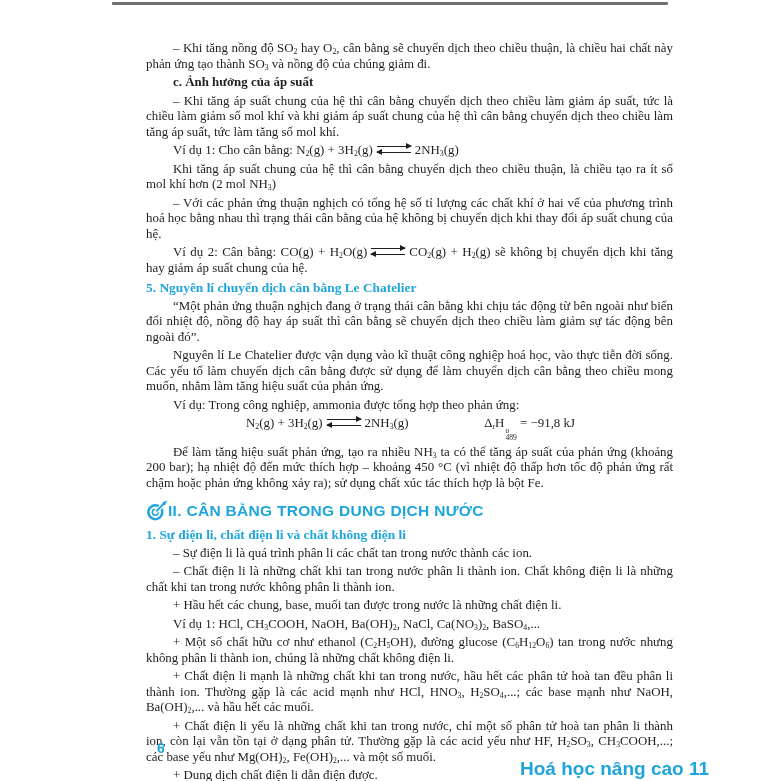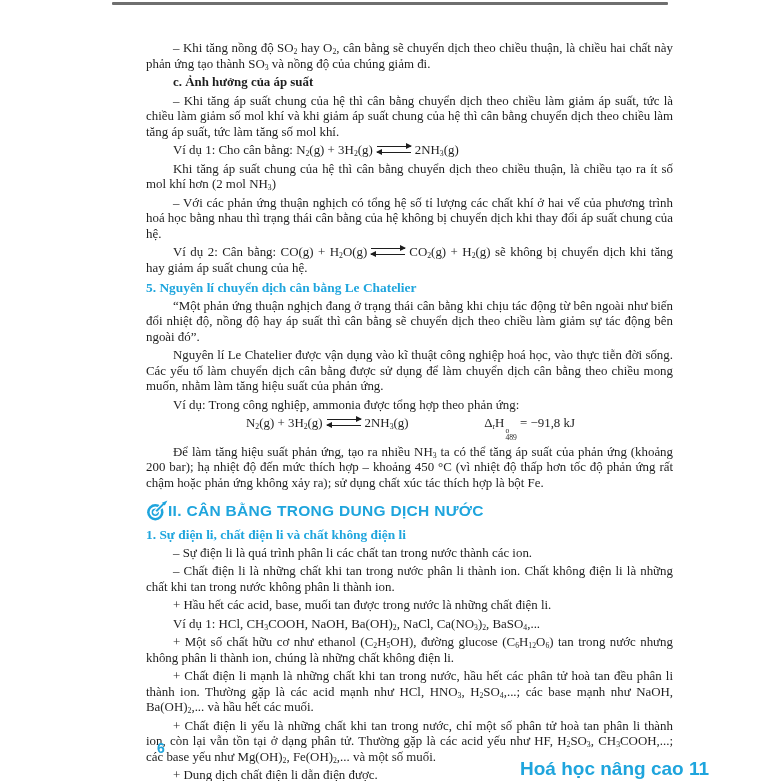--- a/index.html
+++ b/index.html
@@ -81,21 +81,21 @@
     <line x1="9.3" y1="12.2" x2="18.6" y2="2.9" stroke="#ffffff" stroke-width="4.2" stroke-linecap="round"></line>
     <line x1="9.3" y1="12.2" x2="17.6" y2="3.9" stroke="#1fa5dd" stroke-width="2" stroke-linecap="round"></line>
     <path d="M21.4 0.6 L15.9 2.7 L18.8 5.6 Z" fill="#1fa5dd"></path>
     <circle cx="9.3" cy="12.2" r="1.4" fill="#ffffff"></circle>
   </svg>
 <span class="h-section-text">II. CÂN BẰNG TRONG DUNG DỊCH NƯỚC</span>
       </div>
       <h3 class="h-blue">1. Sự điện li, chất điện li và chất không điện li</h3>
       <p class="para">– Sự điện li là quá trình phân li các chất tan trong nước thành các ion.</p>
       <p class="para">– Chất điện li là những chất khi tan trong nước phân li thành ion. Chất không điện li là những chất khi tan trong nước không phân li thành ion.</p>
-      <p class="para">+ Hầu hết các acid, base, muối tan được trong nước là những chất điện li.</p>
+      <p class="para">+ Hầu hết các chung, base, muối tan được trong nước là những chất điện li.</p>
       <p class="para">Ví dụ 1: HCl, CH<sub>3</sub>COOH, NaOH, Ba(OH)<sub>2</sub>, NaCl, Ca(NO<sub>3</sub>)<sub>2</sub>, BaSO<sub>4</sub>,...</p>
       <p class="para">+ Một số chất hữu cơ như ethanol (C<sub>2</sub>H<sub>5</sub>OH), đường glucose (C<sub>6</sub>H<sub>12</sub>O<sub>6</sub>) tan trong nước nhưng không phân li thành ion, chúng là những chất không điện li.</p>
       <p class="para">+ Chất điện li mạnh là những chất khi tan trong nước, hầu hết các phân tử hoà tan đều phân li thành ion. Thường gặp là các acid mạnh như HCl, HNO<sub>3</sub>, H<sub>2</sub>SO<sub>4</sub>,...; các base mạnh như NaOH, Ba(OH)<sub>2</sub>,... và hầu hết các muối.</p>
       <p class="para">+ Chất điện li yếu là những chất khi tan trong nước, chỉ một số phân tử hoà tan phân li thành ion, còn lại vẫn tồn tại ở dạng phân tử. Thường gặp là các acid yếu như HF, H<sub>2</sub>SO<sub>3</sub>, CH<sub>3</sub>COOH,...; các base yếu như Mg(OH)<sub>2</sub>, Fe(OH)<sub>2</sub>,... và một số muối.</p>
       <p class="para">+ Dung dịch chất điện li dẫn điện được.</p>
     </main>
   <footer>
     <span class="page-number">6</span>
     <span class="footer-book-title">Hoá học nâng cao 11</span>
   </footer>

